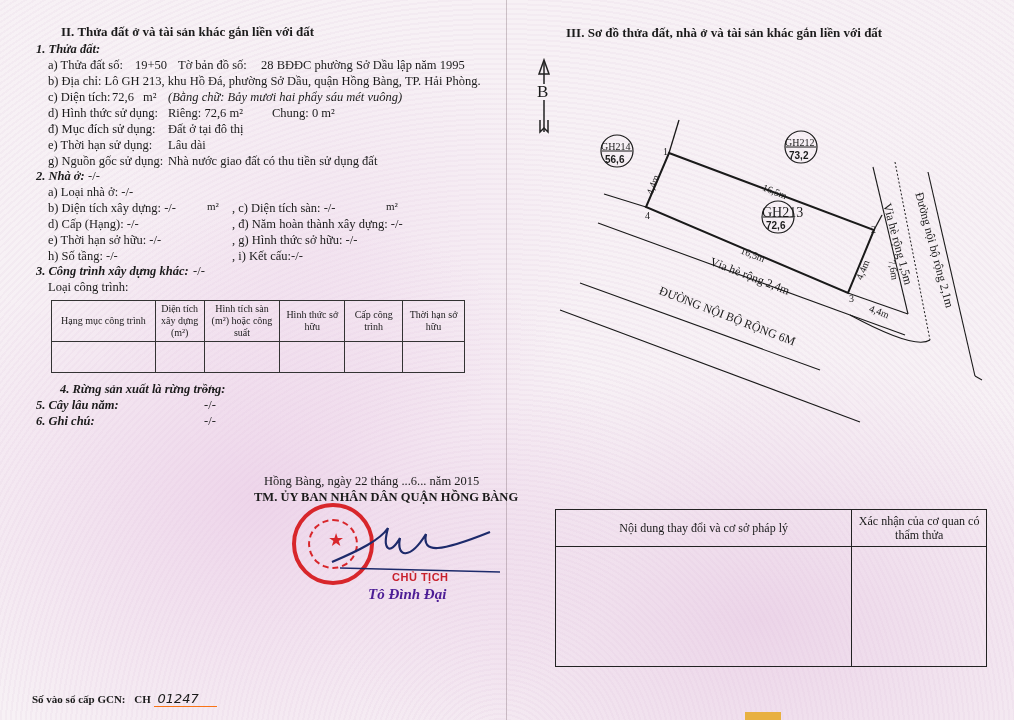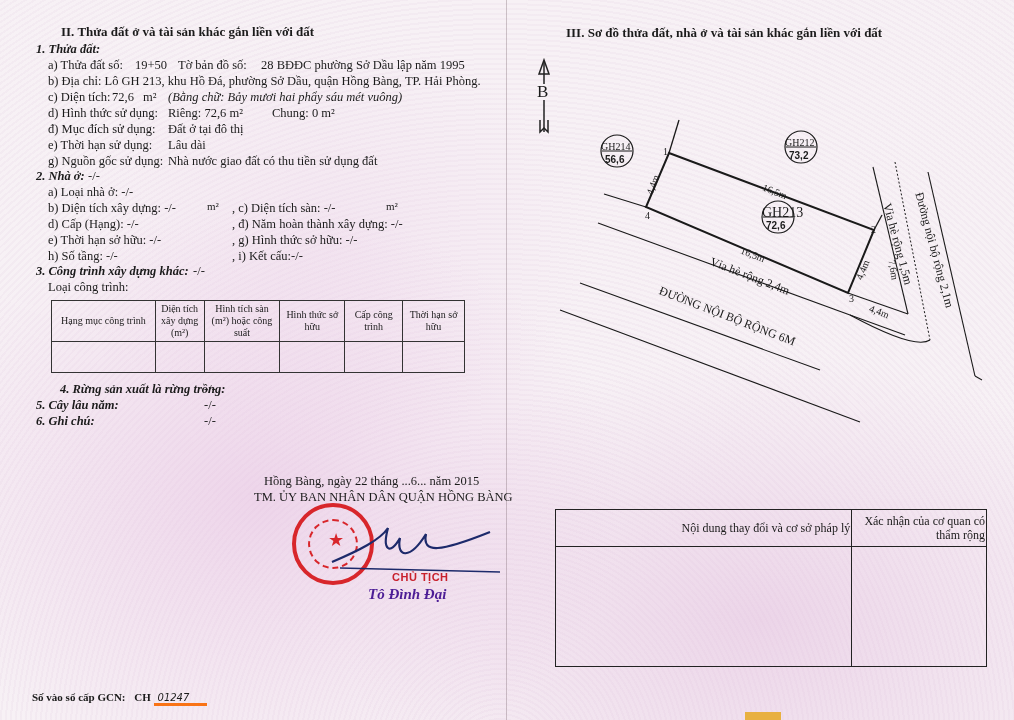--- a/index.html
+++ b/index.html
@@ -27,25 +27,25 @@
   table.works tr.empty td { height:26px; }
   .seal { position:absolute; left:292px; top:503px; width:82px; height:82px; border-radius:50%; border:4px solid #d8262b; box-sizing:border-box; }
   .seal-inner { position:absolute; left:12px; top:12px; width:50px; height:50px; border-radius:50%; border:2px dashed #d8262b; box-sizing:border-box; }
   .seal-star { position:absolute; left:18px; top:8px; color:#d8262b; font-size:18px; }
   .chutich { position:absolute; left:392px; top:571px; color:#c8202c; font-family:"Liberation Sans", sans-serif; font-weight:bold; font-size:11px; letter-spacing:0.5px; }
   .signame { position:absolute; left:368px; top:586px; color:#4c1d95; font-style:italic; font-size:15px; font-weight:bold; }
 
   table.changes { position:absolute; left:555px; top:509px; width:432px; border-collapse:collapse; font-size:12px; }
   table.changes td { border:1.5px solid #222; text-align:center; vertical-align:middle; }
   table.changes tr.title td { height:24px; font-weight:bold; font-size:12.5px; }
-  table.changes tr.colh td { height:34px; line-height:14px;text-align:right; }
+  table.changes tr.colh td { height:34px; line-height:14px; }
   table.changes tr.body td { height:117px; }
   .diag-label { font-family:"Liberation Serif", serif; }
   .gcn { position:absolute; left:32px; top:691px; font-size:11px; font-weight:bold; }
-  .gcn-val { font-style:italic; font-weight:normal; font-family:"DejaVu Sans", sans-serif; font-size:10px; border-bottom:3px solid #f97316; padding:0 18px 0 4px; }
+  .gcn-val { font-style:italic; font-weight:normal; font-family:"DejaVu Sans", sans-serif; font-size:13px; border-bottom:1px solid #f97316; padding:0 18px 0 4px; }
   .stamp-foot { position:absolute; left:745px; top:712px; width:36px; height:8px; background:#e8b040; }
 </style>
 </head>
 <body>
 
 <div class="fold"></div>
 
 <div class="line h-bold" style="left:33px;top:24px;">II. Thửa đất ở và tài sản khác gắn liền với đất</div>
 <div class="line h-bi" style="left:36px;top:41px;">1. Thửa đất:</div>
 
@@ -122,21 +122,21 @@
   </table>
 
 <div class="line h-bi" style="left:36px;top:381px;margin-left:24px;">4. Rừng sản xuất là rừng trồng:</div>
 <div class="line" style="left:204px;top:381px;">-/-</div>
 <div class="line h-bi" style="left:36px;top:397px;">5. Cây lâu năm:</div>
 <div class="line" style="left:204px;top:397px;">-/-</div>
 <div class="line h-bi" style="left:36px;top:413px;">6. Ghi chú:</div>
 <div class="line" style="left:204px;top:413px;">-/-</div>
 
 <div class="line" style="left:264px;top:473px;">Hồng Bàng, ngày 22 tháng ...6... năm 2015</div>
-<div class="line" style="left:254px;top:489px;font-weight:normal;">TM. ỦY BAN NHÂN DÂN QUẬN HỒNG BÀNG</div>
+<div class="line" style="left:254px;top:489px;font-weight:bold;">TM. ỦY BAN NHÂN DÂN QUẬN HỒNG BÀNG</div>
 
 <div class="seal">
   <div class="seal-inner">
     <span class="seal-star">★</span>
   </div>
 </div>
 <svg class="abs" style="left:330px;top:520px;" width="180" height="60">
   <path d="M2 42 C30 30 50 20 58 8 C52 30 60 36 70 18 C66 38 80 40 96 14 C92 34 110 32 160 12" fill="none" stroke="#1d2a6b" stroke-width="2.2"></path>
   <path d="M10 48 L170 52" fill="none" stroke="#1d2a6b" stroke-width="1.6"></path>
 </svg>
@@ -217,21 +217,21 @@
 <div class="line diag-label" style="left:875px;top:242px;font-size:12px;transform:rotate(75deg);">Đường nội bộ rộng 2,1m</div>
 
 <table class="changes">
   <colgroup>
       <col style="width:297px">
       <col style="width:135px">
     </colgroup>
   <tbody>
   <tr class="colh">
     <td>Nội dung thay đổi và cơ sở pháp lý</td>
-    <td>Xác nhận của cơ quan có thẩm rộng</td>
+    <td>Xác nhận của cơ quan có thẩm thửa</td>
   </tr>
   <tr class="body">
     <td></td>
     <td></td>
   </tr>
 </tbody>
   </table>
 
 <div class="stamp-foot"></div>
 

